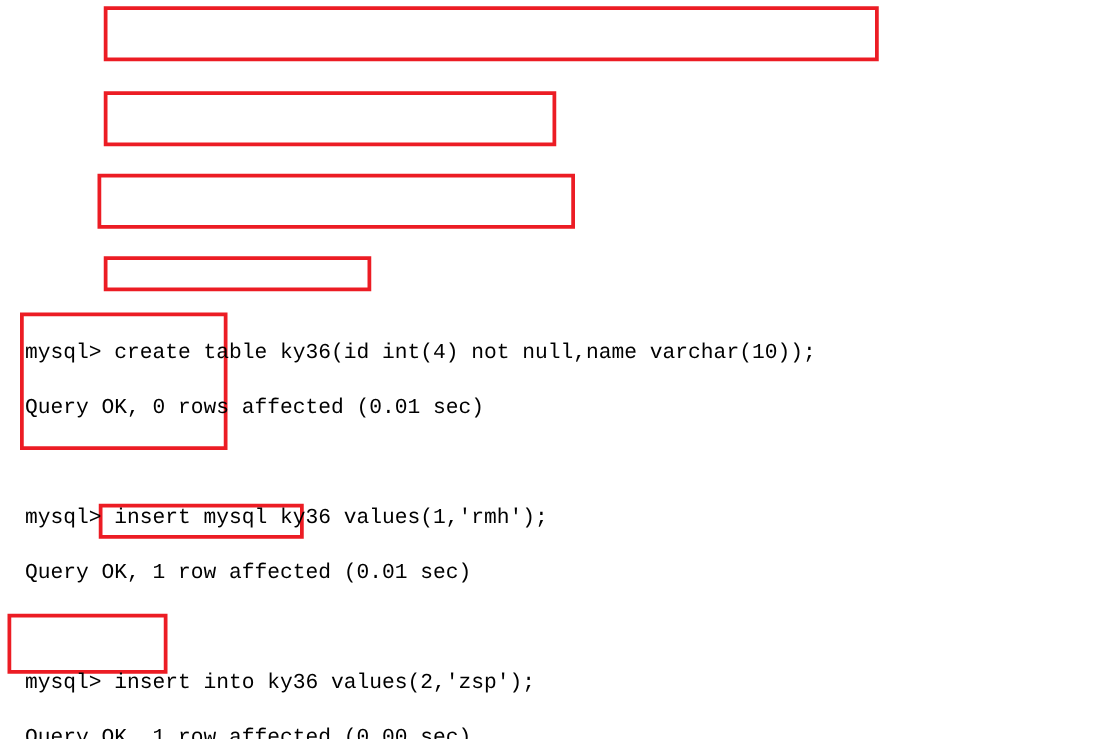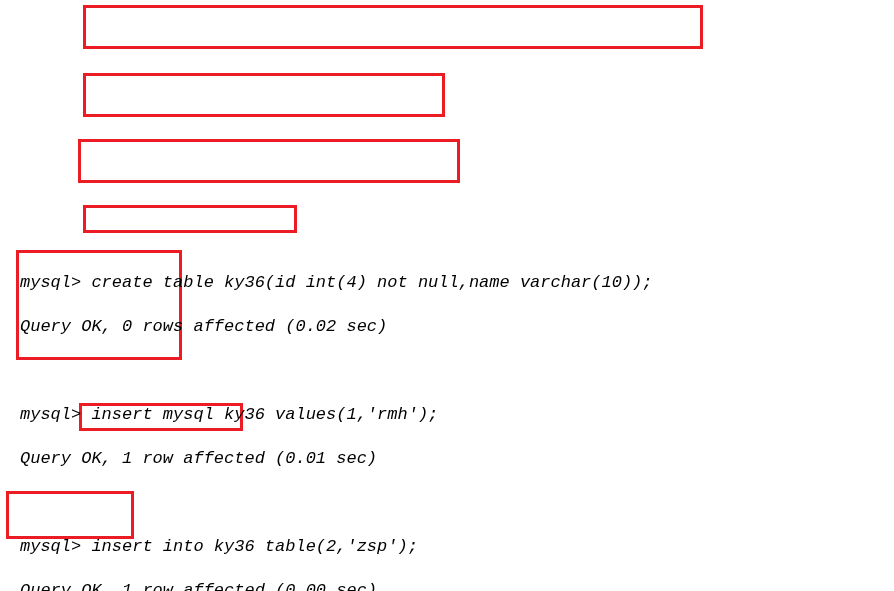--- a/index.html
+++ b/index.html
@@ -6,21 +6,21 @@
       margin: 0;
       padding: 8px 20px;
       font-family: "Courier New", Courier, monospace;
       font-size: 17px;
       line-height: 22px;
       background: #fff;
       color: #000;
       white-space: pre;
       position: relative;
     }
-    .line { white-space: pre; position: relative; font-style: italic; }
+    .line { white-space: pre; position: relative; }
     .box {
       position: absolute;
       border: 3px solid #ec1c24;
       box-sizing: border-box;
       pointer-events: none;
     }
   </style>
 </head>
 <body>
 
@@ -28,26 +28,26 @@
 
 <div class="box" style="left:83px; top:5px; width:620px; height:44px;"></div>
 <div class="box" style="left:83px; top:73px; width:362px; height:44px;"></div>
 <div class="box" style="left:78px; top:139px; width:382px; height:44px;"></div>
 <div class="box" style="left:83px; top:205px; width:214px; height:28px;"></div>
 <div class="box" style="left:16px; top:250px; width:166px; height:110px;"></div>
 <div class="box" style="left:79px; top:403px; width:164px; height:28px;"></div>
 <div class="box" style="left:6px; top:491px; width:128px; height:48px;"></div>
 
 <div class="line"><span>mysql&gt;</span> <span>create table ky36(id int(4) not null,name varchar(10));</span></div>
-<div class="line">Query OK, 0 rows affected (0.02 sec)</div>
+<div class="line">Query OK, 0 rows affected (0.01 sec)</div>
 <div class="line"> </div>
 <div class="line"><span>mysql&gt;</span> <span>insert mysql ky36 values(1,'rmh');</span></div>
 <div class="line">Query OK, 1 row affected (0.01 sec)</div>
 <div class="line"> </div>
-<div class="line"><span>mysql&gt;</span> <span>insert into ky36 table(2,'zsp');</span></div>
+<div class="line"><span>mysql&gt;</span> <span>insert into ky36 values(2,'zsp');</span></div>
 <div class="line">Query OK, 1 row affected (0.00 sec)</div>
 
 
 
 
 
 
 
 
 

